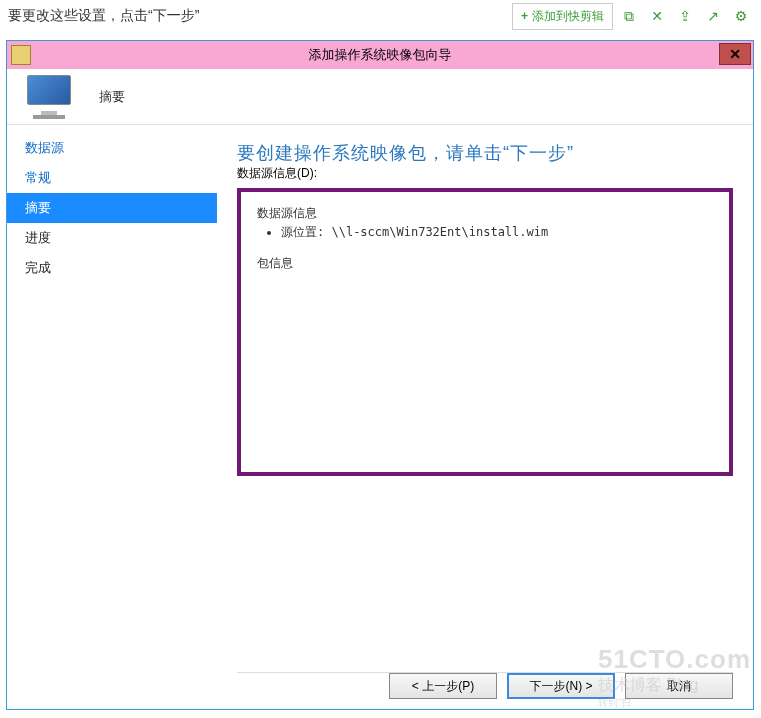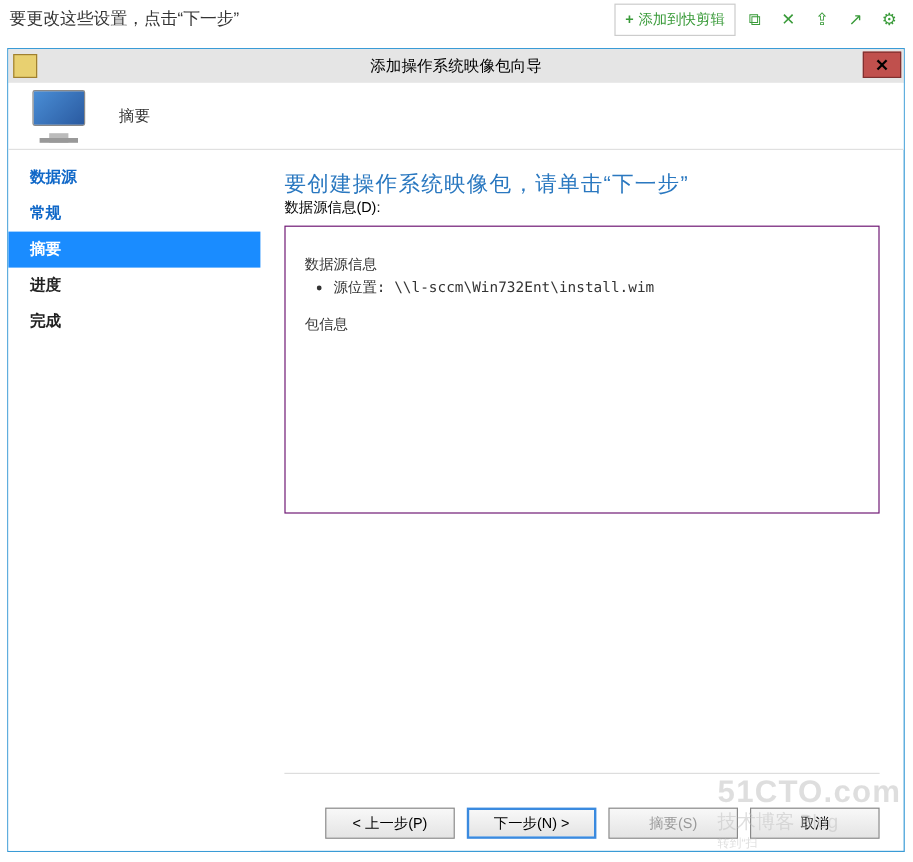--- a/index.html
+++ b/index.html
@@ -48,21 +48,21 @@
     position: absolute;
     left: 6px; top: 40px;
     width: 748px; height: 670px;
     border: 1px solid #3a9bd6;
     background: #fff;
     display: flex;
     flex-direction: column;
   }
   .titlebar {
     height: 28px;
-    background: #e5e5e5;
+    background: #f9a8d4;
     display: flex;
     align-items: center;
     position: relative;
     color: #000;
   }
   .titlebar .appicon {
     width: 20px; height: 20px;
     margin-left: 4px;
     background: #e8d070;
     border: 1px solid #a08030;
@@ -123,21 +123,20 @@
   .sidebar {
     width: 210px;
     background: #fff;
     padding-top: 8px;
   }
   .side-item {
     padding: 6px 18px;
     font-size: 13px;
     color: #222;
     cursor: default;
-    font-weight: bold;
   }
   .side-item.link { color: #1068c8; cursor: pointer; }
   .side-item.selected {
     background: #1a8cff;
     color: #fff;
   }
 
   .main-pane {
     flex: 1;
     padding: 16px 20px 12px 20px;
@@ -145,39 +144,39 @@
     flex-direction: column;
     position: relative;
   }
   .main-heading {
     color: #2a78c0;
     font-size: 18px;
     letter-spacing: 1px;
   }
   .detail-label { font-size: 12px; margin-bottom: 6px; }
   .detail-box {
-    border: 1px solid #701a75;
-    height: 240px;
-    padding: 22px 16px;
+    border: 4px solid #701a75;
+    height: 288px;
+    padding: 12px 16px;
     font-family: "SimSun","NSimSun",monospace;
     font-size: 12px;
     color: #333;
     line-height: 1.6;
     overflow: auto;
   }
   .detail-box .group-title { margin-top: 0; }
   .detail-box ul { list-style: disc; margin-left: 24px; }
   .detail-box .spacer { height: 12px; }
   .hint-line { font-size: 12px; margin-top: 10px; }
 
   .button-row {
     position: absolute;
     bottom: 10px; right: 20px; left: 20px;
     border-top: 1px solid #ddd;
-    padding-top: 28px;
+    padding-top: 0;
     display: flex;
     justify-content: flex-end;
     gap: 10px;
   }
   .wiz-btn {
     min-width: 108px;
     height: 26px;
     border: 1px solid #888;
     background: linear-gradient(#f8f8f8,#e4e4e4);
     font-size: 12px;
@@ -260,21 +259,20 @@
           </li>
         </ul>
         <div class="spacer"></div>
         <div class="group-title">包信息</div>
       </div>
 
 
       <div class="button-row">
         <button class="wiz-btn">&lt; 上一步(P)</button>
         <button class="wiz-btn default">下一步(N) &gt;</button>
-        <button class="wiz-btn" disabled="">摘要(S)</button>
         <button class="wiz-btn">取消</button>
       </div>
     </div>
 
   </div>
 </div>
 
 <div class="watermark">
   <div class="line1">51CTO.com</div>
   <div class="line2">技术博客  Blog</div>

